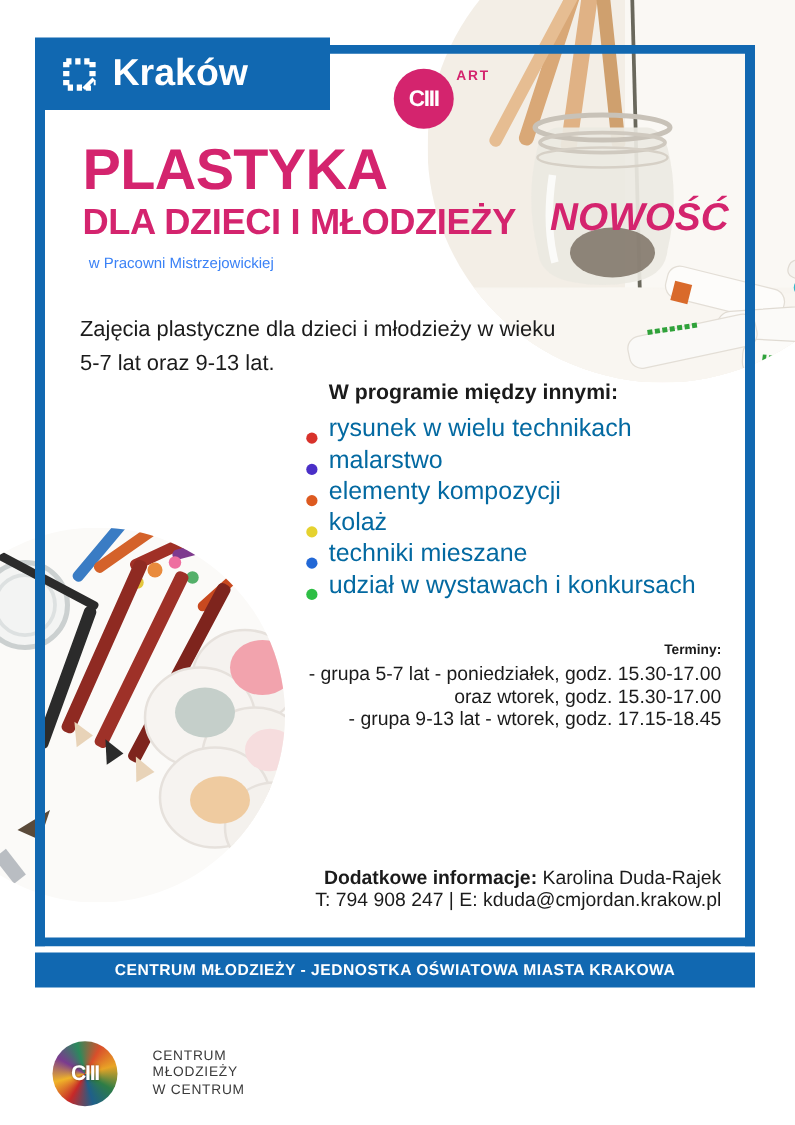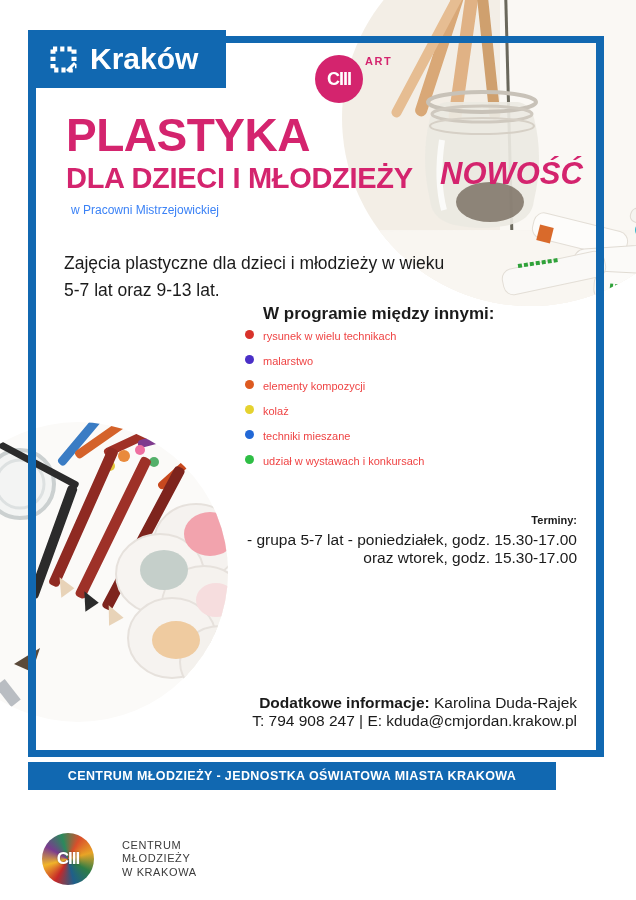--- a/index.html
+++ b/index.html
@@ -12,21 +12,21 @@
   .photo-top-right{left:342px;top:-70px;width:376px;height:376px;}
   .photo-left{left:-72px;top:422px;width:300px;height:300px;}
   
   .frame{position:absolute;background:var(--blue);z-index:6;}
   .frame-top{left:28px;top:36px;width:576px;height:7px;}
   .frame-bottom{left:28px;top:750px;width:576px;height:7px;}
   .frame-left{left:28px;top:36px;width:8px;height:721px;}
   .frame-right{left:596px;top:36px;width:8px;height:721px;}
   
   .krakow-bar{
-    position:absolute;left:28px;top:30px;width:198px;height:58px;background:var(--blue);
+    position:absolute;left:28px;top:30px;width:236px;height:58px;background:var(--blue);
     z-index:7;display:flex;align-items:center;padding-left:22px;box-sizing:border-box;gap:13px;
   }
   .krakow-label{color:#fff;font-size:30px;font-weight:600;letter-spacing:0;}
   
   .cm-art{position:absolute;left:315px;top:55px;z-index:7;}
   .cm-circle{
     width:48px;height:48px;border-radius:50%;background:var(--pink);
     display:flex;align-items:center;justify-content:center;
   }
   .cm-monogram{color:#fff;font-weight:800;font-size:18px;letter-spacing:-1px;}
@@ -41,32 +41,32 @@
   .subtitle{position:absolute;left:71px;top:203px;z-index:5;font-size:12px;color:#3b82f6;}
   .badge-new{
     position:absolute;left:440px;top:156px;z-index:8;color:var(--pink);
     font-size:31px;font-weight:800;font-style:italic;letter-spacing:0;
   }
   
   .intro{position:absolute;left:64px;top:250px;z-index:5;font-size:17.5px;line-height:27px;color:#1b1b1b;}
   
   .program{position:absolute;left:245px;top:304px;z-index:5;}
   .program-heading{font-size:17px;font-weight:700;margin-left:18px;margin-bottom:6px;color:#1b1b1b;}
-  .program-item{display:flex;align-items:flex-start;height:25px;font-size:11px;color:#ef4444;}
+  .program-item{display:flex;align-items:flex-end;height:25px;font-size:20px;color:#0369a1;}
   .bullet-dot{width:9px;height:9px;border-radius:50%;margin-right:9px;flex:none;background:#999;}
   
   .info{position:absolute;right:59px;z-index:5;text-align:right;font-size:15.5px;line-height:18px;color:#1b1b1b;}
   .info .heading{font-size:11px;font-weight:700;margin-bottom:2px;}
   .schedule{top:511px;}
   .location{top:601px;}
   .contact{top:694px;}
   .contact b{font-weight:700;}
   
   .footer-banner{
-    position:absolute;left:28px;top:762px;width:528px;height:28px;background:var(--blue);z-index:6;
+    position:absolute;left:28px;top:762px;width:576px;height:28px;background:var(--blue);z-index:6;
     display:flex;align-items:center;justify-content:center;color:#fff;
     font-size:12.5px;font-weight:700;letter-spacing:0.4px;
   }
   .footer-logo{position:absolute;left:42px;top:833px;z-index:5;display:flex;align-items:center;gap:16px;}
   .footer-logo-circle{
     width:52px;height:52px;border-radius:50%;
     background:conic-gradient(from 30deg,#d94f2b,#e8a426,#2e7d46,#1f5f8a,#c62828,#f0b429,#7a3b8f,#2b8a5c,#d94f2b);
     display:flex;align-items:center;justify-content:center;
   }
   .footer-monogram{color:#fff;font-weight:800;font-size:17px;letter-spacing:-1px;text-shadow:0 0 2px rgba(60,30,10,.55);}
@@ -237,34 +237,35 @@
     <div class="program-item">
       <span class="bullet-dot" style="background: rgb(46, 190, 69);"></span>
       <span>udział w wystawach i konkursach</span>
     </div>
   </div>
 
   <div class="info schedule">
     <div class="heading">Terminy:</div>
     <div>- grupa 5-7 lat - poniedziałek, godz. 15.30-17.00</div>
     <div>oraz wtorek, godz. 15.30-17.00</div>
+    <div>- grupa 9-13 lat - wtorek, godz. 17.15-18.45</div>
   </div>
 
 
   <div class="info contact">
     <div><b>Dodatkowe informacje:</b><span> Karolina Duda-Rajek</span></div>
     <div>T: 794 908 247 | E: kduda@cmjordan.krakow.pl</div>
   </div>
 
   <div class="footer-banner">CENTRUM MŁODZIEŻY - JEDNOSTKA OŚWIATOWA MIASTA KRAKOWA</div>
 
   <div class="footer-logo">
     <div class="footer-logo-circle">
       <span class="footer-monogram">CIII</span>
     </div>
     <div class="footer-logo-text">
       <div>CENTRUM</div>
       <div>MŁODZIEŻY</div>
-      <div>W KRAKOWA</div>
+      <div>W CENTRUM</div>
     </div>
   </div>
 
 </div>
 
 </body></html>

